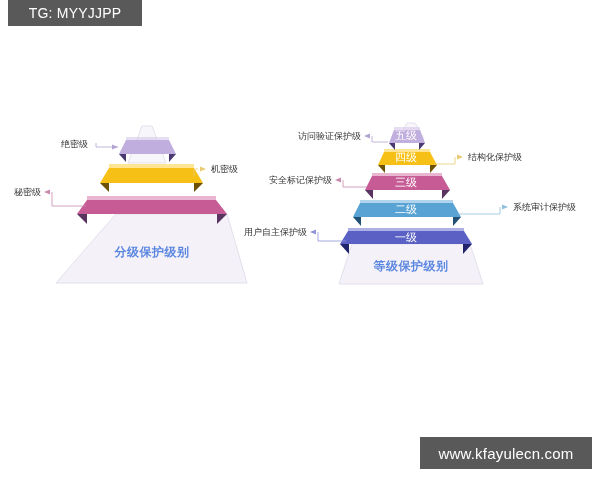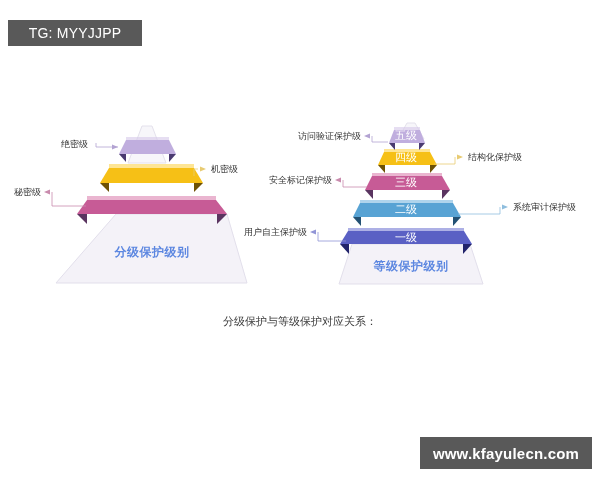--- a/index.html
+++ b/index.html
@@ -21,32 +21,31 @@
     background: #595959;
     color: #ffffff;
     font-family: "Liberation Sans", sans-serif;
     display: flex;
     align-items: center;
     justify-content: center;
     letter-spacing: 0.2px;
   }
   #tg-badge {
     left: 8px;
-    top: 20px;
+    top: 0;
     width: 134px;
     height: 26px;
     font-size: 14px;
   }
   #site-badge {
     left: 420px;
     top: 437px;
     width: 172px;
     height: 32px;
     font-size: 15px;
-    font-weight: bold;
   }
 
   
   #figure {
     position: absolute;
     left: 0;
     top: 0;
     width: 600px;
     height: 480px;
   }
@@ -227,16 +226,15 @@
       <g>
         <path class="leader" stroke="#9195d6" d="M346,241 L318,241 L318,232"></path>
         <polygon points="310,232 316,229.5 316,234.5" fill="#9195d6"></polygon>
         <text class="callout-label left-side" x="307" y="232">用户自主保护级</text>
       </g>
     </g>
   </svg>
 </div>
 
 <div id="caption">
-  <div class="cap-line">分级保护与等级保护对应关系：</div>
 </div>
 
 <div class="badge" id="site-badge">www.kfayulecn.com</div>
 
 </body></html>

